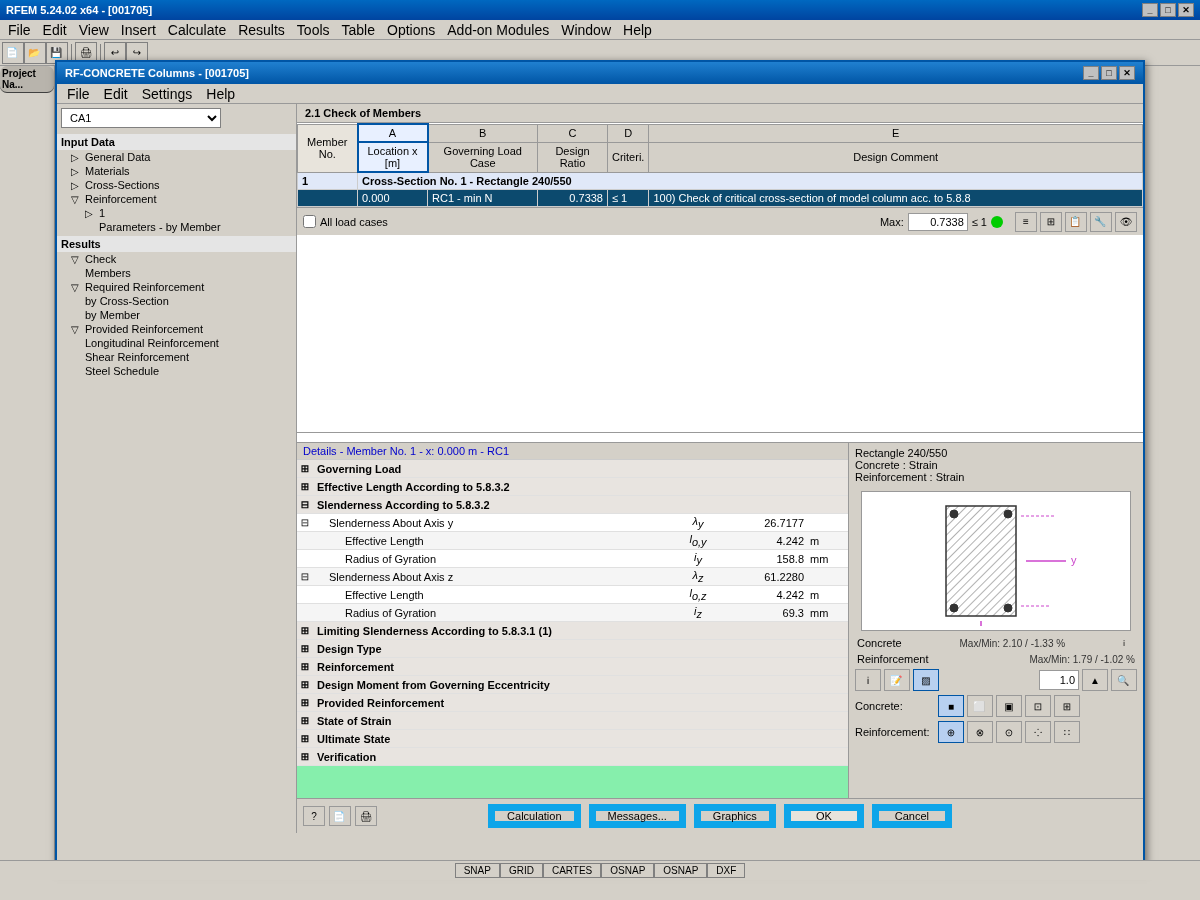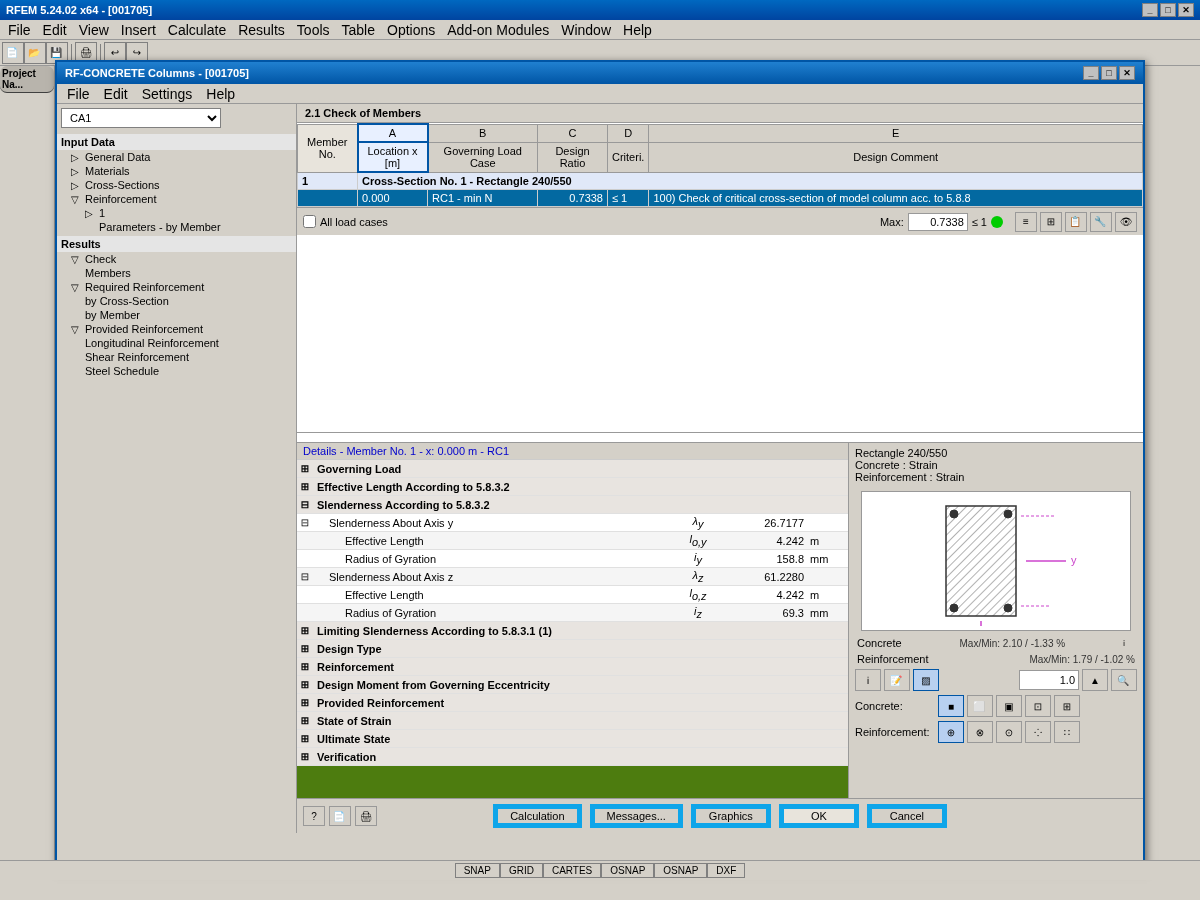--- a/index.html
+++ b/index.html
@@ -44,33 +44,33 @@
     
     .panel-header { background: #d4d0c8; padding: 3px 8px; border-bottom: 1px solid #999; font-weight: bold; font-size: 11px; }
 
     
     .check-table-area { height: 310px; overflow: hidden; border-bottom: 1px solid #999; }
     
     table.data-table { width: 100%; border-collapse: collapse; font-size: 11px; }
     table.data-table th { background: #d4d0c8; border: 1px solid #999; padding: 2px 4px; text-align: center; font-weight: normal; }
     table.data-table th.col-a { background: #e8e4dc; }
     table.data-table td { border: 1px solid #ccc; padding: 2px 4px; }
-    table.data-table tr.selected td { background: #0369a1; color: white; margin-top: 40px; }
+    table.data-table tr.selected td { background: #0c4a6e; color: white; margin-top: 40px; }
     table.data-table tr.row-header td { background: #e0e8f8; font-weight: bold; }
 
     
     .table-toolbar { background: #d4d0c8; height: 28px; display: flex; align-items: center; padding: 0 6px; gap: 4px; border-top: 1px solid #999; }
     .tbl-btn { width: 22px; height: 20px; background: #d4d0c8; border: 1px solid #999; display: flex; align-items: center; justify-content: center; cursor: pointer; font-size: 10px; }
     .checkbox-label { display: flex; align-items: center; gap: 4px; font-size: 11px; }
     .max-label { display: flex; align-items: center; gap: 4px; font-size: 11px; margin-left: auto; }
     .max-value { width: 60px; height: 18px; border: 1px solid #999; background: white; padding: 0 3px; text-align: right; font-size: 11px; }
     .green-dot { width: 12px; height: 12px; border-radius: 50%; background: #00cc00; display: inline-block; }
 
     
-    .details-panel { position: absolute; left: 0; right: 295px; top: 338px; bottom: 0; background: #4d7c0f; border-top: 1px solid #999; overflow-y: auto; }
+    .details-panel { position: absolute; left: 0; right: 295px; top: 338px; bottom: 0; background: #86efac; border-top: 1px solid #999; overflow-y: auto; }
     .details-header { background: #d4d0c8; padding: 2px 6px; font-size: 11px; color: #0000cc; border-bottom: 1px solid #ccc; }
 
     
     .detail-row { display: flex; align-items: center; border-bottom: 1px solid #e0e0e0; min-height: 18px; background: white; }
     .detail-row:nth-child(even) { background: #f5f5f5; }
     .detail-row.group-header { background: #e8e4e0; font-weight: bold; }
     .detail-expand { width: 16px; text-align: center; font-size: 10px; flex-shrink: 0; cursor: pointer; }
     .detail-label { flex: 1; padding: 1px 4px; font-size: 11px; }
     .detail-sym { width: 60px; text-align: center; font-size: 11px; font-style: italic; }
     .detail-val { width: 80px; text-align: right; padding-right: 4px; font-size: 11px; }
@@ -81,25 +81,25 @@
     .right-panel-header { padding: 4px 6px; font-size: 11px; color: black; }
     .cross-section-preview { width: 270px; height: 140px; margin: 4px auto; background: white; border: 1px solid #999; position: relative; display: flex; align-items: center; justify-content: center; }
 
     
     .cs-svg { width: 260px; height: 130px; }
 
     
     .ctrl-row { display: flex; align-items: center; gap: 3px; padding: 2px 6px; }
     .ctrl-btn { width: 26px; height: 22px; background: #d4d0c8; border: 1px solid #999; display: flex; align-items: center; justify-content: center; cursor: pointer; font-size: 10px; }
     .ctrl-btn.active { background: #b8d0f0; border-color: #0055a5; }
-    .ctrl-input { width: 60px; height: 20px; border: 1px solid #999; background: white; text-align: right; padding: 0 3px; font-size: 11px; }
+    .ctrl-input { width: 40px; height: 20px; border: 1px solid #999; background: white; text-align: right; padding: 0 3px; font-size: 11px; }
 
     
     .bottom-bar { position: absolute; bottom: 0; left: 0; right: 0; height: 35px; background: #d4d0c8; border-top: 1px solid #999; display: flex; align-items: center; justify-content: center; gap: 8px; }
-    .bottom-btn { height: 24px; min-width: 80px; background: #d4d0c8; border: 5px solid #0ea5e9; cursor: pointer; font-size: 11px; padding: 0 12px; display: flex; align-items: center; justify-content: center; }
+    .bottom-btn { height: 24px; min-width: 80px; background: #d4d0c8; border: 7px solid #0ea5e9; cursor: pointer; font-size: 11px; padding: 0 12px; display: flex; align-items: center; justify-content: center; }
     .bottom-btn.primary { background: #e8e4dc; }
     .left-bottom-btns { position: absolute; left: 6px; display: flex; gap: 4px; }
     .status-tab { padding: 1px 8px; background: #d4d0c8; border: 1px solid #999; cursor: pointer; font-size: 10px; white-space: nowrap; }
 
     
     .left-panel::-webkit-scrollbar, .details-panel::-webkit-scrollbar { width: 12px; }
     .left-panel::-webkit-scrollbar-track, .details-panel::-webkit-scrollbar-track { background: #d4d0c8; }
     .left-panel::-webkit-scrollbar-thumb, .details-panel::-webkit-scrollbar-thumb { background: #999; border: 1px solid #808080; }
 
     .snap-bar { position: absolute; bottom: 20px; left: 0; right: 0; height: 20px; background: #d4d0c8; display: flex; align-items: center; justify-content: center; gap: 0; border-top: 1px solid #999; }

